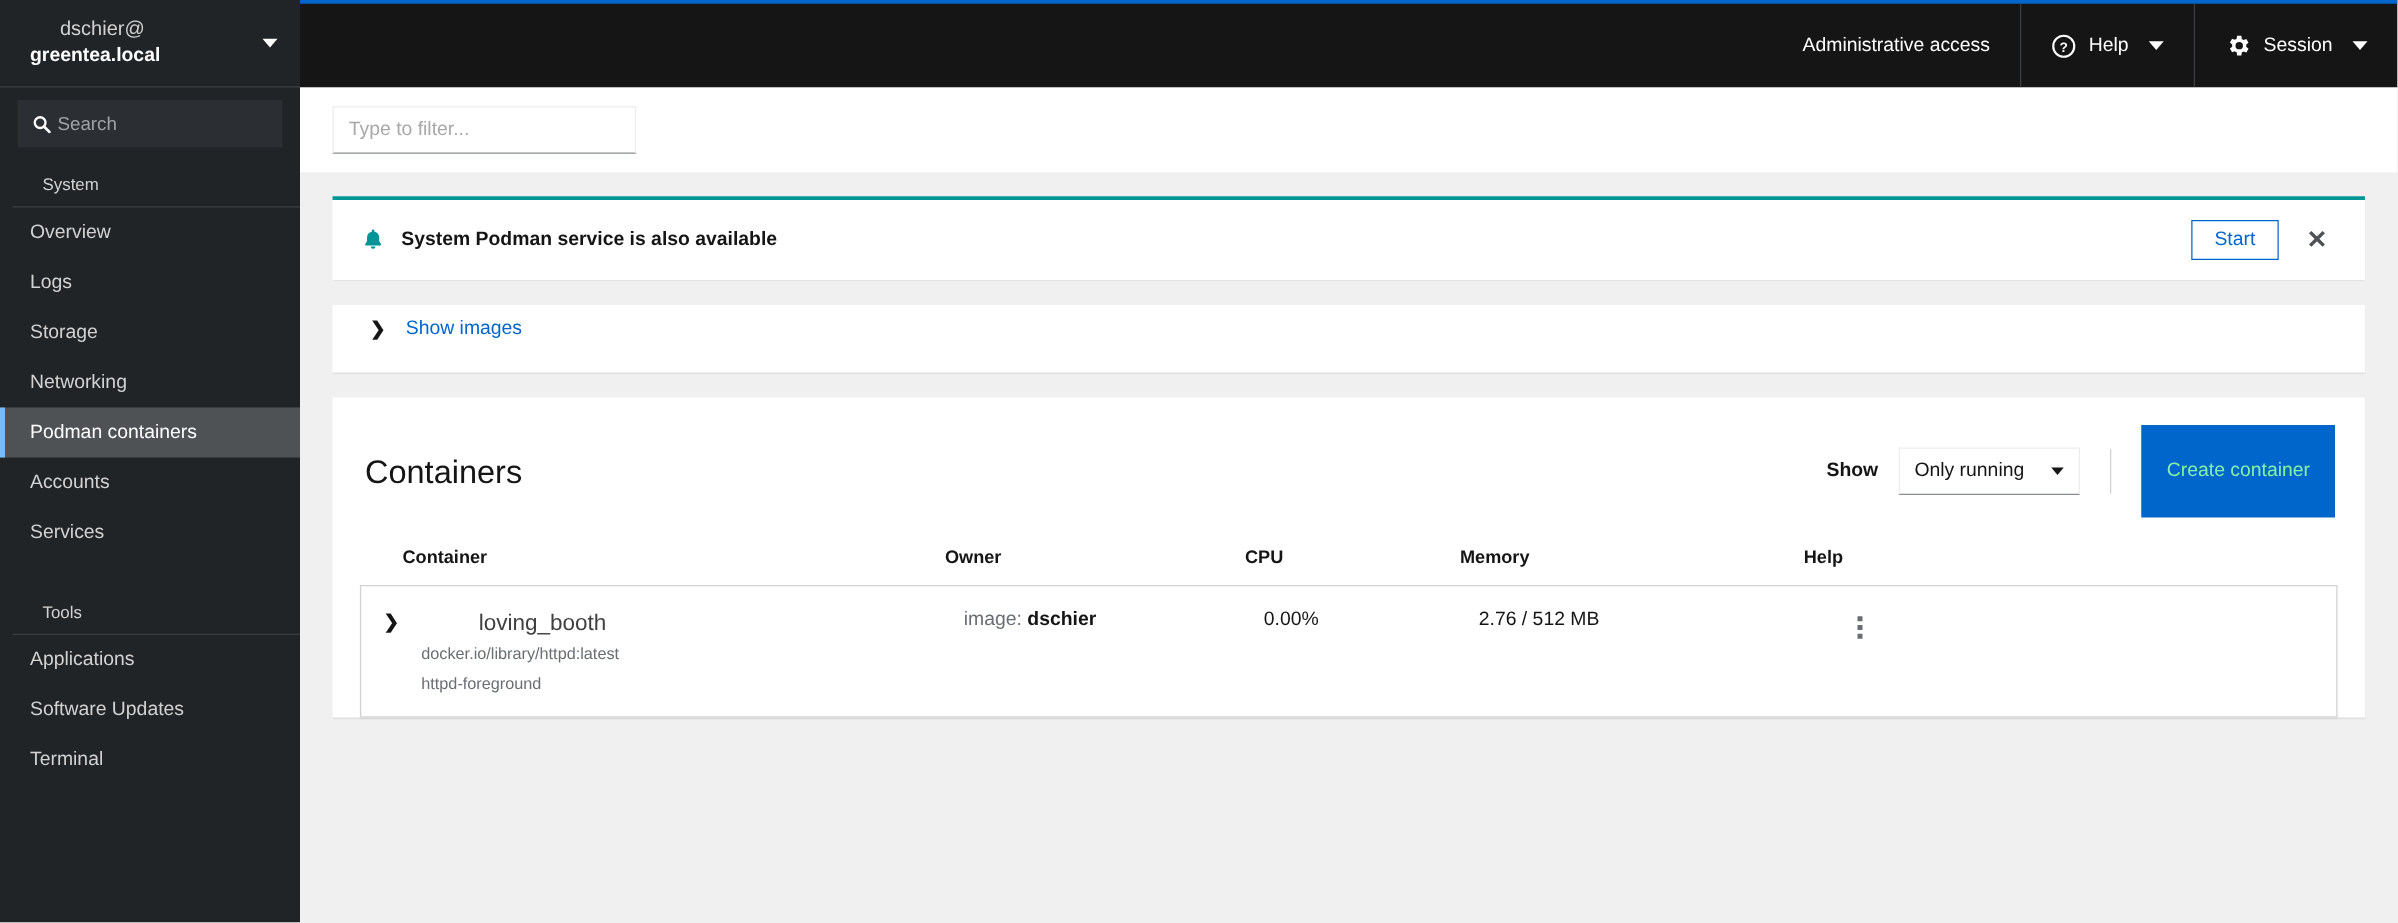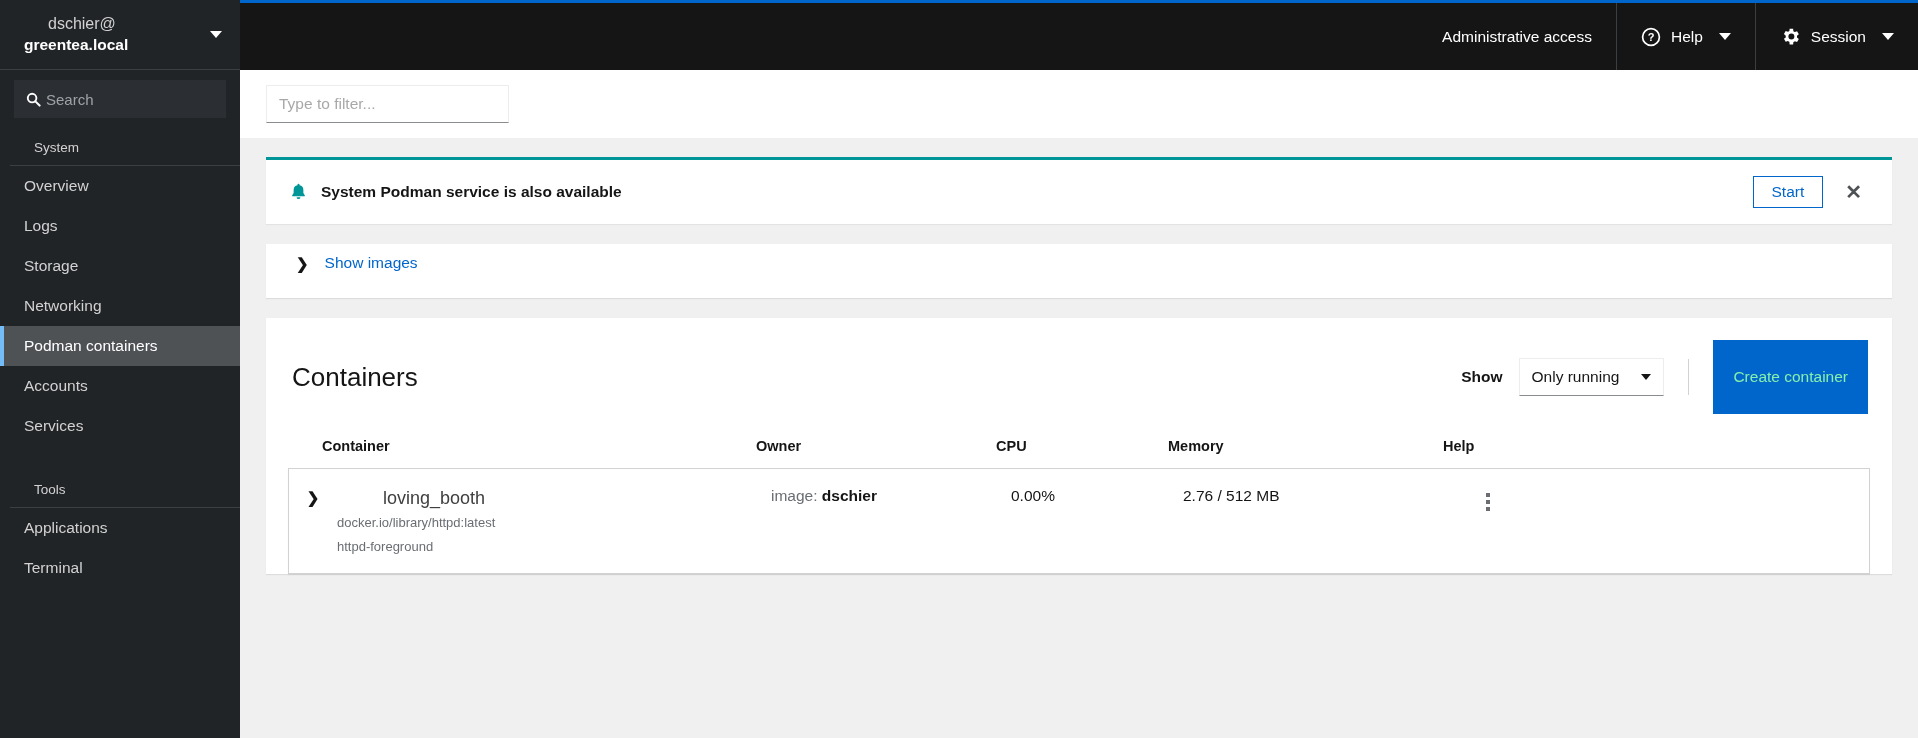--- a/index.html
+++ b/index.html
@@ -264,20 +264,21 @@
       <div class="nav-item">Storage</div>
       <div class="nav-item">Networking</div>
       <div class="nav-item active">Podman containers</div>
       <div class="nav-item">Accounts</div>
       <div class="nav-item">Services</div>
 
       <div class="nav-gap"></div>
 
       <div class="nav-section-title">Tools</div>
       <div class="nav-item">Applications</div>
+      <div class="nav-item">Software Updates</div>
       <div class="nav-item">Terminal</div>
     </nav>
   </aside>
 
   <div class="main">
 
     <header class="topbar">
       <div class="topbar-item plain">Administrative access</div>
       <div class="topbar-sep"></div>
       <div class="topbar-item">

